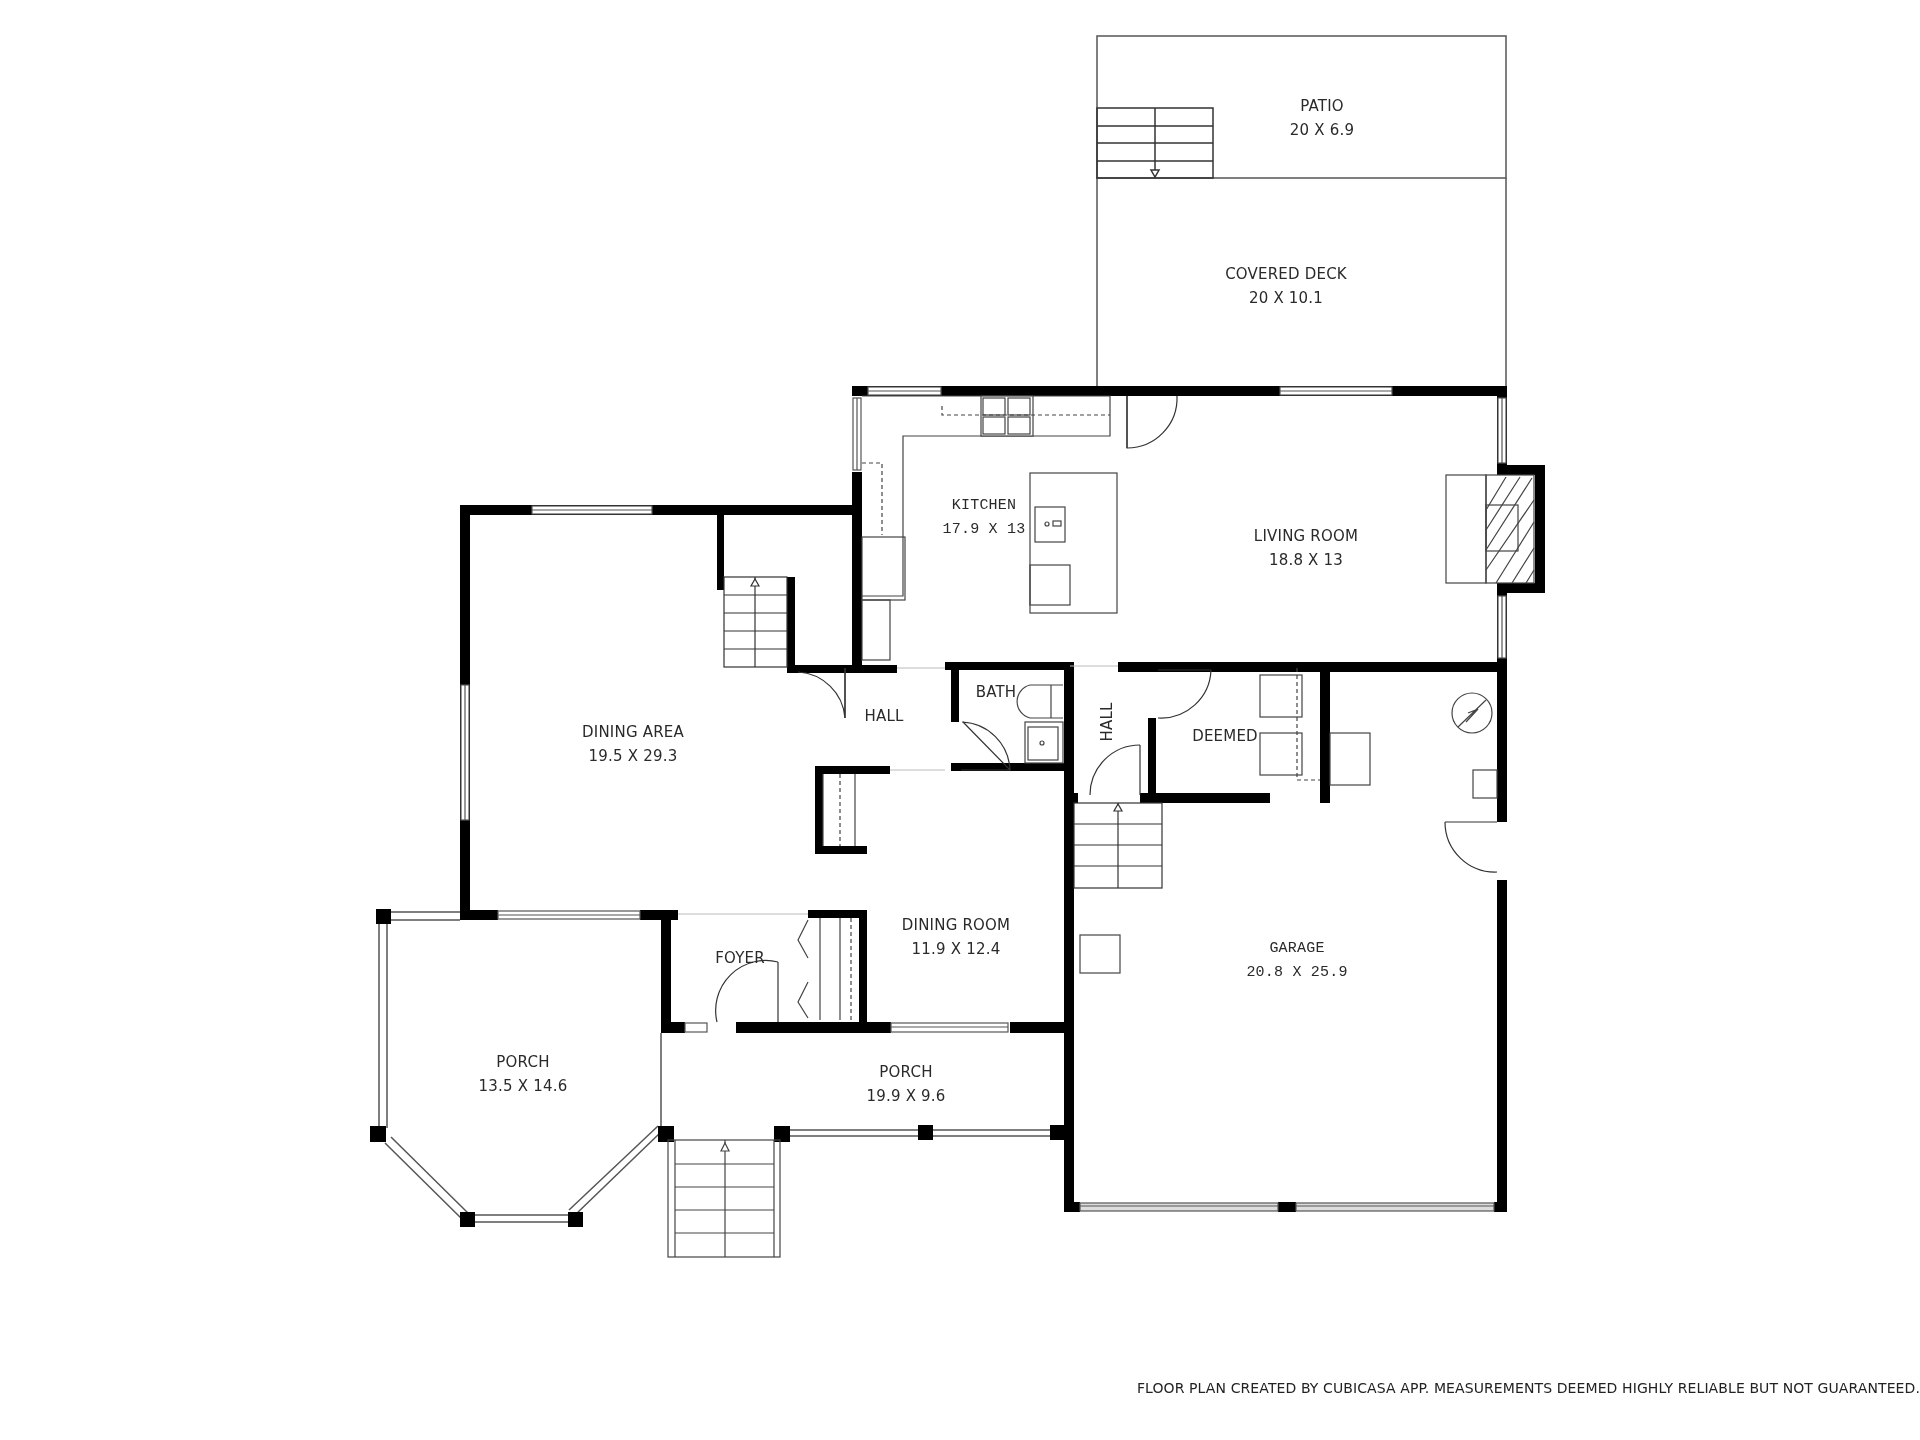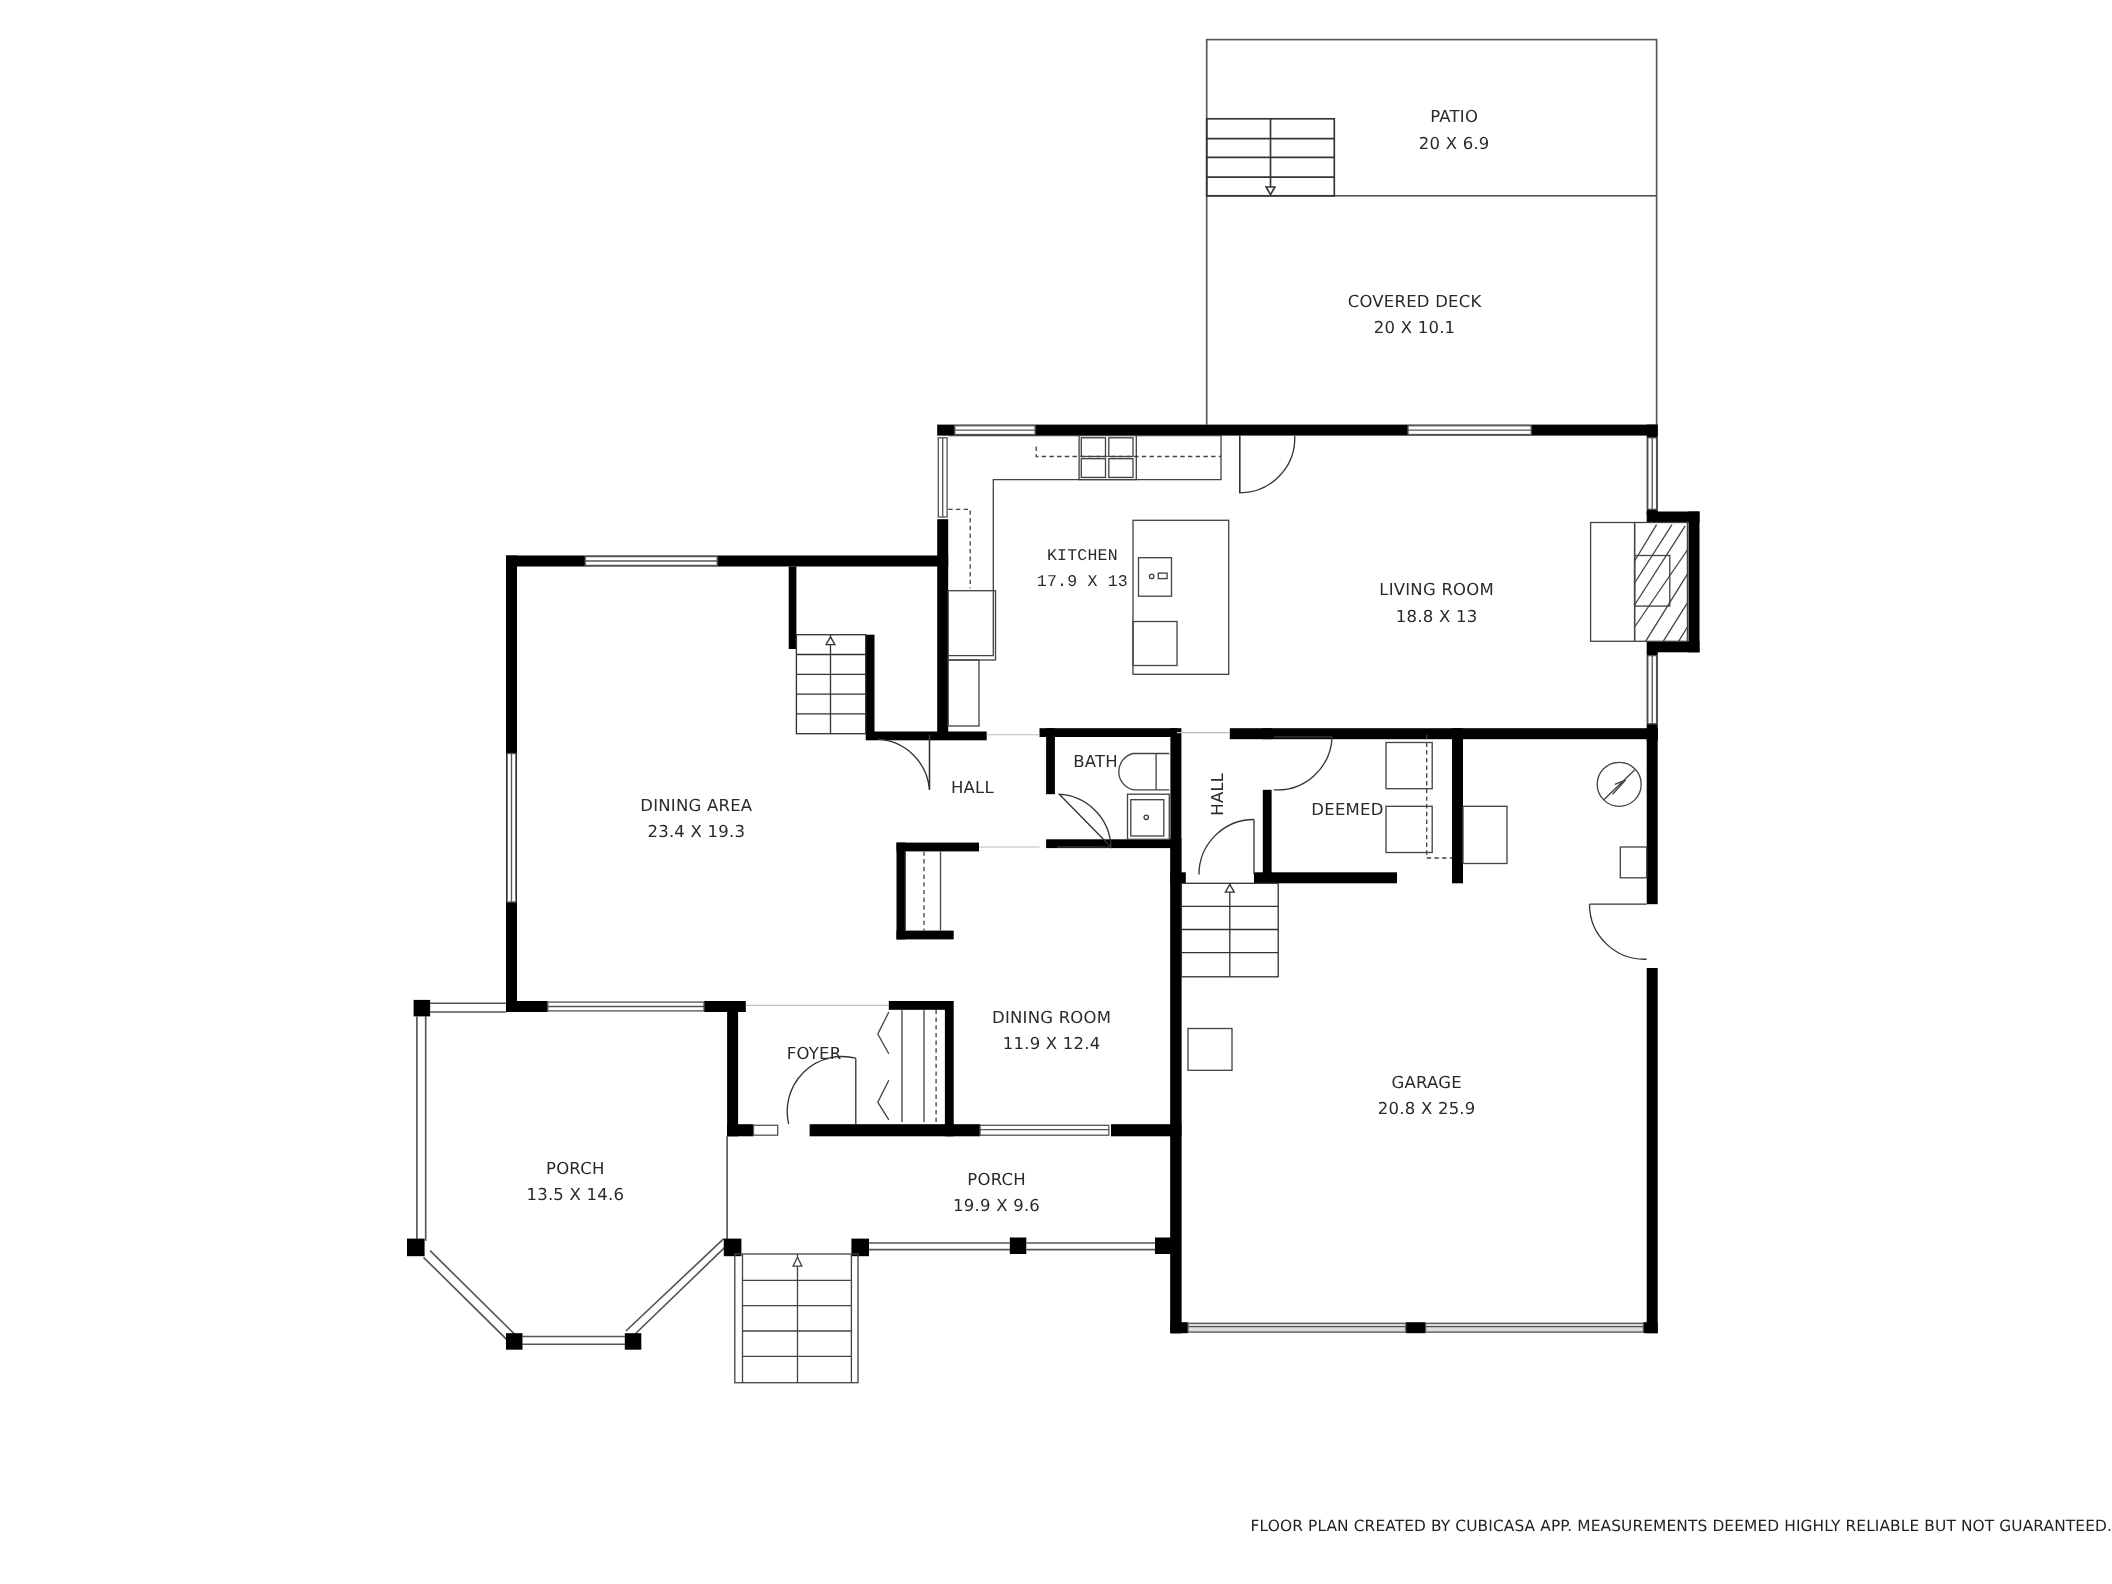--- a/index.html
+++ b/index.html
@@ -275,42 +275,42 @@
 <div class="room-label" style="left:984px; top:494px;font-family:Liberation Mono, monospace;">
   <span class="name">KITCHEN</span>
   <span class="dims">17.9 X 13</span>
 </div>
 <div class="room-label" style="left:1306px; top:524px;text-align:center;">
   <span class="name">LIVING ROOM</span>
   <span class="dims">18.8 X 13</span>
 </div>
 <div class="room-label" style="left:633px; top:720px;">
   <span class="name">DINING AREA</span>
-  <span class="dims">23.4 X 19.3</span>
+  <span class="dims">19.5 X 29.3</span>
 </div>
 <div class="room-label" style="left:884px; top:704px;">
   <span class="name">HALL</span>
 </div>
 <div class="room-label" style="left:996px; top:680px;">
   <span class="name">BATH</span>
 </div>
 <div class="room-label vertical" style="left:1107px; top:722px;">
   <span class="name">HALL</span>
 </div>
 <div class="room-label" style="left:1225px; top:724px;">
   <span class="name">DEEMED</span>
 </div>
 <div class="room-label" style="left:956px; top:886px;margin-top:27px;">
   <span class="name">DINING ROOM</span>
   <span class="dims">11.9 X 12.4</span>
 </div>
 <div class="room-label" style="left:740px; top:946px;">
   <span class="name">FOYER</span>
 </div>
-<div class="room-label" style="left:1297px; top:972px;">
+<div class="room-label" style="left:1297px; top:937px;font-family:Liberation Mono, monospace;">
   <span class="name">GARAGE</span>
   <span class="dims">20.8 X 25.9</span>
 </div>
 <div class="room-label" style="left:523px; top:1050px;">
   <span class="name">PORCH</span>
   <span class="dims">13.5 X 14.6</span>
 </div>
 <div class="room-label" style="left:906px; top:1060px;">
   <span class="name">PORCH</span>
   <span class="dims">19.9 X 9.6</span>

